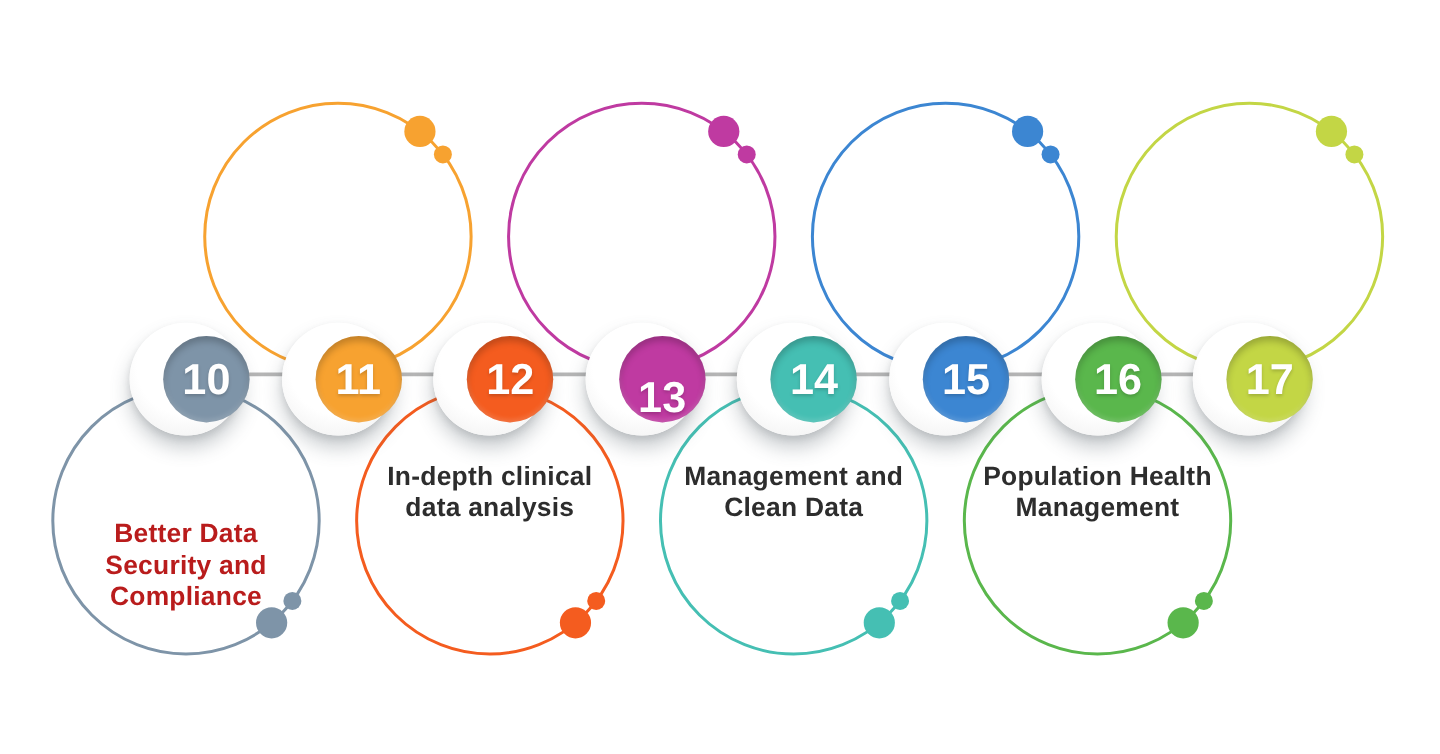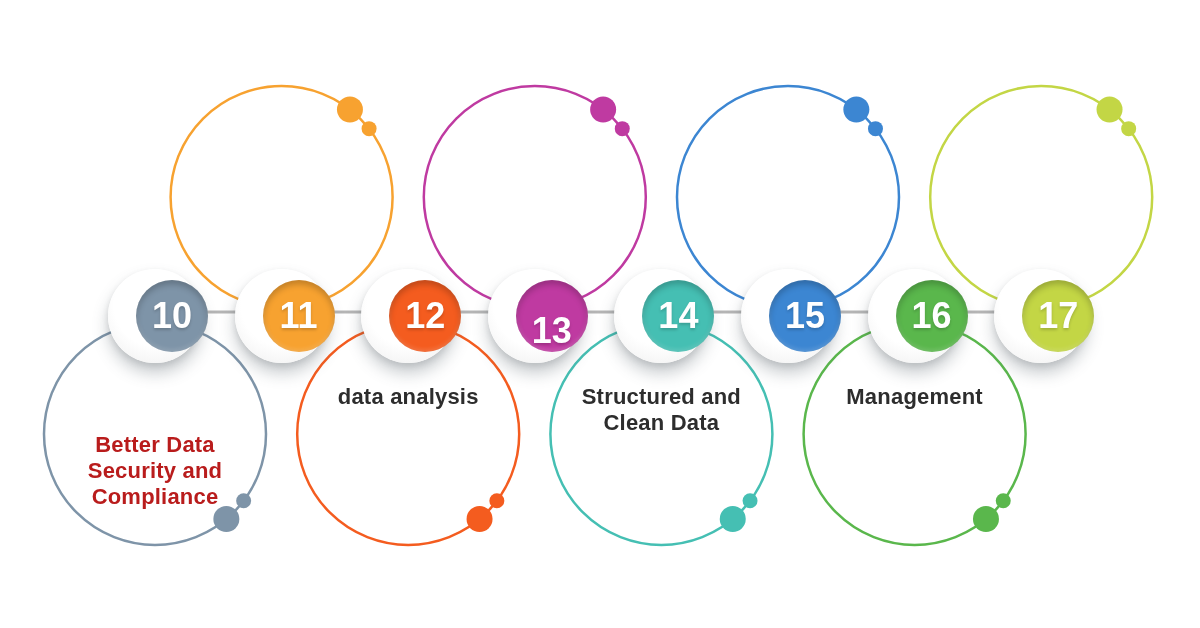--- a/index.html
+++ b/index.html
@@ -112,57 +112,59 @@
       <div class="item">
 
     <div class="badge" style="left: 234.6px; top: 269px;">
       <div class="badge-inner" style="background: rgb(247, 162, 48);">
         <span class="num">11</span>
       </div>
     </div>
   </div>
       <div class="item">
     <div class="label" style="left: 288.2px; color: rgb(45, 45, 45); top: 384px;">
+          <div>In-depth clinical</div>
           <div>data analysis</div>
         </div>
     <div class="badge" style="left: 361.2px; top: 269px;">
       <div class="badge-inner" style="background: rgb(244, 92, 31);">
         <span class="num">12</span>
       </div>
     </div>
   </div>
       <div class="item">
 
     <div class="badge" style="left: 487.8px; top: 269px;">
       <div class="badge-inner" style="background: rgb(191, 58, 161); align-items: flex-end;">
         <span class="num">13</span>
       </div>
     </div>
   </div>
       <div class="item">
     <div class="label" style="left: 541.4px; color: rgb(45, 45, 45); top: 384px;">
-          <div>Structured and</div>
+          <div>Management and</div>
           <div>Clean Data</div>
         </div>
     <div class="badge" style="left: 614.4px; top: 269px;">
       <div class="badge-inner" style="background: rgb(69, 191, 179);">
         <span class="num">14</span>
       </div>
     </div>
   </div>
       <div class="item">
 
     <div class="badge" style="left: 741px; top: 269px;">
       <div class="badge-inner" style="background: rgb(60, 134, 210);">
         <span class="num">15</span>
       </div>
     </div>
   </div>
       <div class="item">
     <div class="label" style="left: 794.6px; color: rgb(45, 45, 45); top: 384px;">
+          <div>Population Health</div>
           <div>Management</div>
         </div>
     <div class="badge" style="left: 867.6px; top: 269px;">
       <div class="badge-inner" style="background: rgb(90, 183, 76);">
         <span class="num">16</span>
       </div>
     </div>
   </div>
       <div class="item">
 

